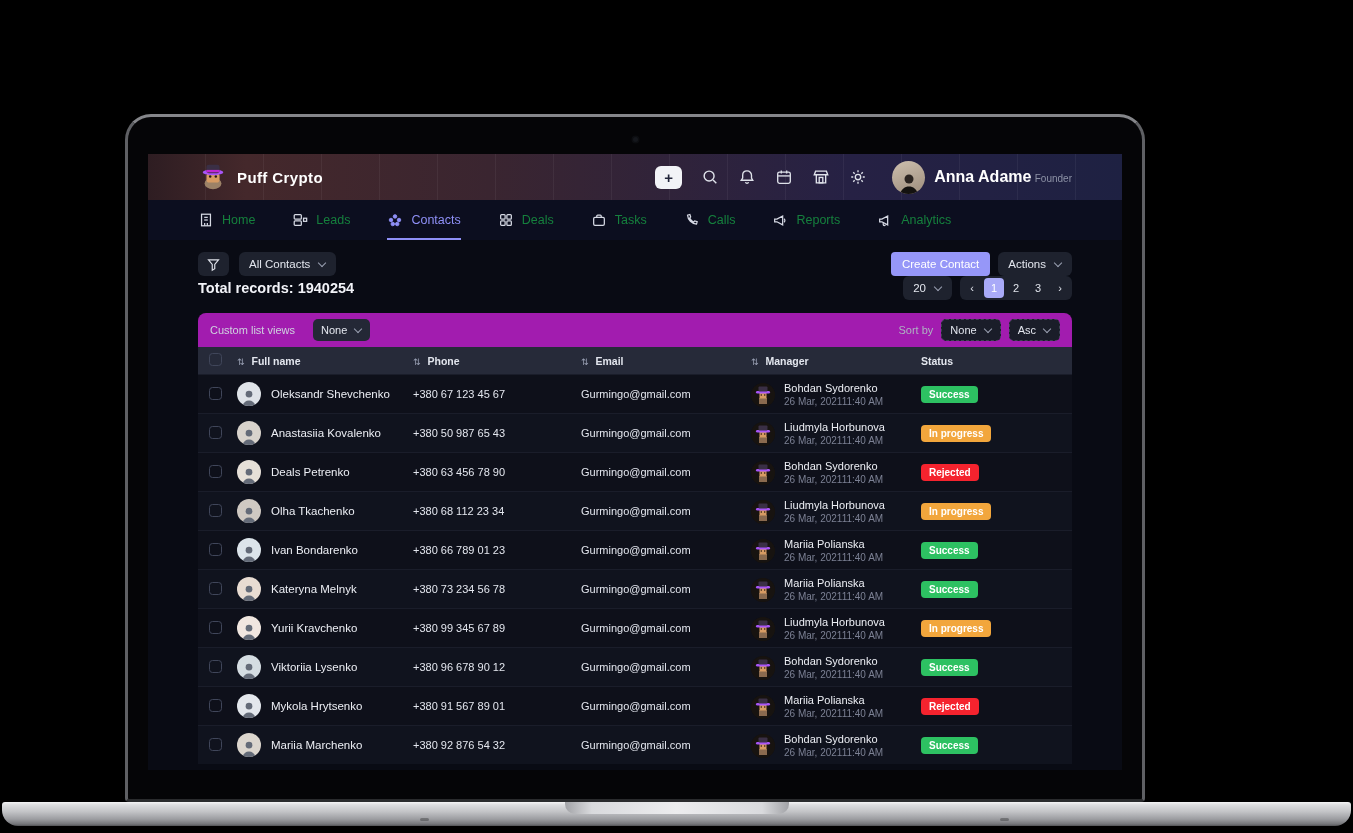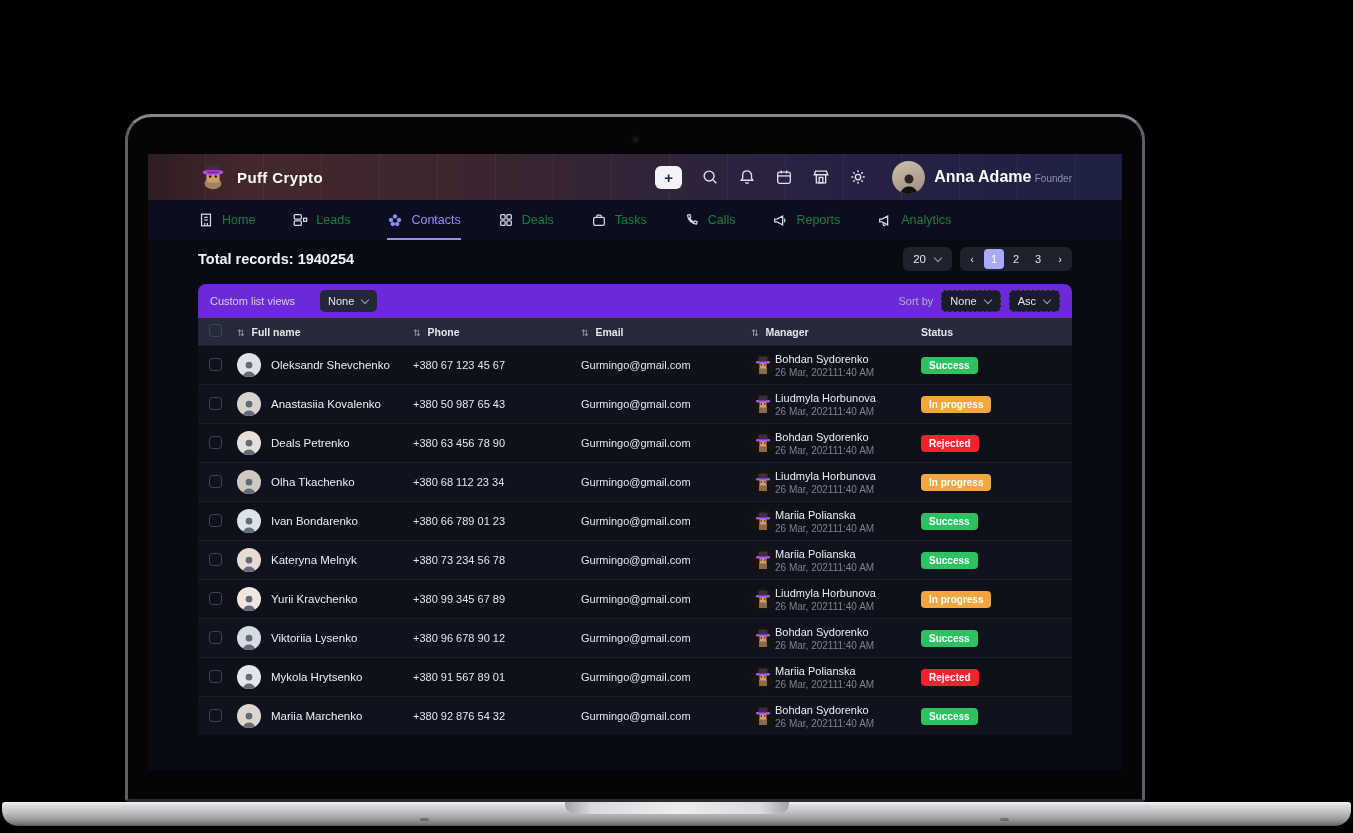--- a/index.html
+++ b/index.html
@@ -65,42 +65,42 @@
 
   .records-row { display:flex; align-items:center; margin-top:0; }
   .records-title { font-size:14.5px; font-weight:700; color:#f2f3f8; }
   .pager { display:flex; align-items:center; gap:2px; background:#1e222e; border-radius:6px; padding:2px; }
   .pager .pg { min-width:20px; height:20px; border-radius:4px; display:flex; align-items:center; justify-content:center;
                font-size:11px; color:#dfe2ea; cursor:pointer; }
   .pager .pg.active { color:#fff; }
 
   
   .card { margin-top:13px; background:#11131d; border-radius:8px 8px 0 0; }
-  .views-row { height:34px; display:flex; align-items:center; gap:25px; padding:0 12px;
-               font-size:11px; color:#cfd3df; background:#6d28d9; border-radius:8px 8px 0 0; }
+  .views-row { height:34px; display:flex; align-items:center; gap:18px; padding:0 12px;
+               font-size:11px; color:#cfd3df; background:#a21caf; border-radius:8px 8px 0 0; }
   .select-sm { height:22px; background:#242836; border-radius:5px; padding:0 8px; display:inline-flex;
                align-items:center; gap:7px; font-size:11px; color:#e3e6ee; cursor:pointer; }
   .select-dash { background:#1a1d29; border:1px dashed #3e4354; }
   .grid-cols { display:grid; grid-template-columns:28px 176px 168px 170px 170px 1fr; align-items:center; padding:0 11px; }
   .thead { height:27px; background:#262a39; font-size:10.5px; color:#e3e6ee; font-weight:600; }
   .sort-g { color:#9aa0b4; font-size:9px; margin-right:4px; font-weight:400; }
   .checkbox { width:13px; height:13px; border:1.5px solid #40465a; border-radius:3.5px; display:inline-block; cursor:pointer; }
   .trow { height:39px; border-top:1px solid #1a1d2a; font-size:11px; }
   .trow:nth-child(odd) { background:#0e101a; }
   .trow:nth-child(even) { background:#10131e; }
   .cell-name { display:flex; align-items:center; gap:10px; color:#eceef4; font-size:11.5px; }
   .avatar { width:24px; height:24px; border-radius:50%; overflow:hidden; flex:0 0 24px;
             display:flex; align-items:flex-end; justify-content:center; background:#dfe3e8; }
   .trow:nth-child(2) .avatar{background:#d8d3cc;} .trow:nth-child(3) .avatar{background:#e6e0d8;}
   .trow:nth-child(4) .avatar{background:#cfc9c2;} .trow:nth-child(5) .avatar{background:#dce4ea;}
   .trow:nth-child(6) .avatar{background:#e8dcd2;} .trow:nth-child(7) .avatar{background:#f0e6e0;}
   .trow:nth-child(8) .avatar{background:#d5dde2;} .trow:nth-child(9) .avatar{background:#e3e7ec;}
   .trow:nth-child(10) .avatar{background:#dcd6ce;}
   .cell-plain { color:#e3e6ee; }
-  .cell-manager { display:flex; align-items:center; }
+  .cell-manager { display:flex; align-items:flex-end; gap:9px; }
   .m-avatar { width:24px; height:24px; border-radius:50%; overflow:hidden; flex:0 0 24px; background:#171310; }
   .m-name { color:#eceef4; font-size:11px; display:block; }
   .m-date { color:#7c8194; font-size:10px; display:block; margin-top:2px; }
   .badge { display:inline-block; padding:3px 8px; border-radius:4px; font-size:10px; font-weight:600; color:#fff; }
 </style>
 </head>
 <body>
 
 <div class="laptop">
   <div class="screen">
@@ -235,20 +235,38 @@
           <svg width="16" height="16" viewBox="0 0 18 18" fill="none" stroke-width="1.4">
             <path d="M3 8v3h2.5l6.5 3.5v-10L5.5 8H3z"></path>
               <path d="M7 11.5V14a1.2 1.2 0 0 0 2.4 0"></path>
           </svg>
           <span>Analytics</span>
         </div>
       </div>
 
       <div class="content">
 
+        <div class="filter-row">
+          <div class="icon-btn">
+            <svg width="15" height="15" viewBox="0 0 18 18" fill="none" stroke="#dfe2ea" stroke-width="1.4">
+              <path d="M3 3.5h12L10.5 9v5l-3 1.8V9L3 3.5z"></path>
+            </svg>
+          </div>
+          <div class="drop-btn">
+            <span>All Contacts</span>
+            <span class="chev"></span>
+          </div>
+          <div class="right-group">
+            <div class="primary-btn" id="create-contact-btn" style="background: rgb(150, 151, 248);">Create Contact</div>
+            <div class="drop-btn">
+              <span>Actions</span>
+              <span class="chev"></span>
+            </div>
+          </div>
+        </div>
 
         <div class="records-row">
           <div class="records-title">Total records: 1940254</div>
           <div class="right-group">
             <div class="drop-btn">
               <span>20</span>
               <span class="chev"></span>
             </div>
             <div class="pager">
               <div class="pg">‹</div>

